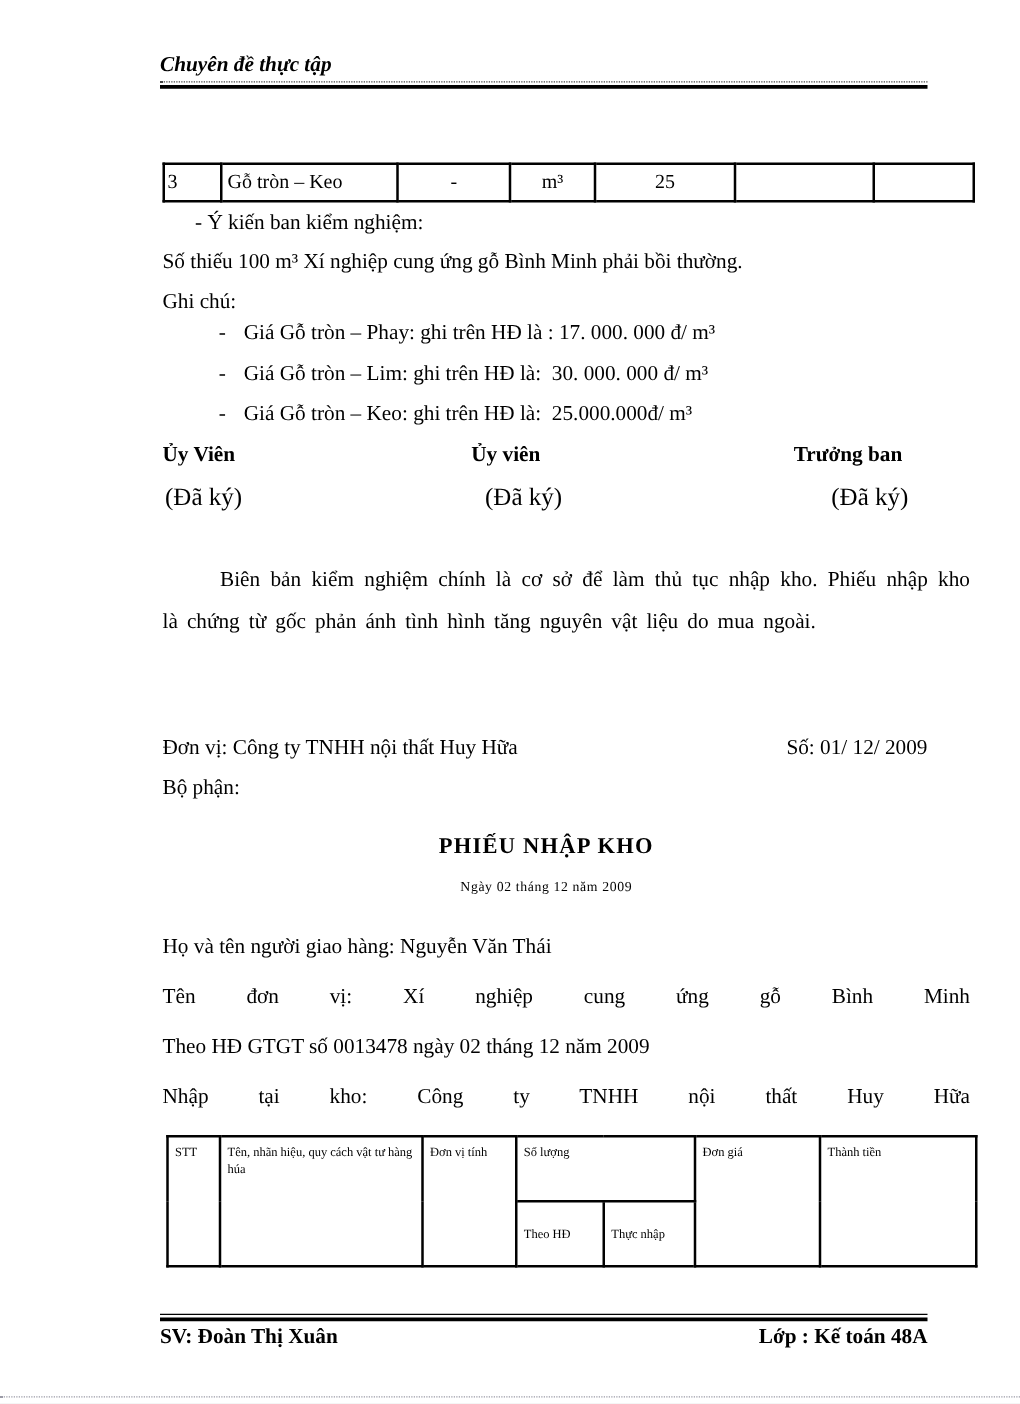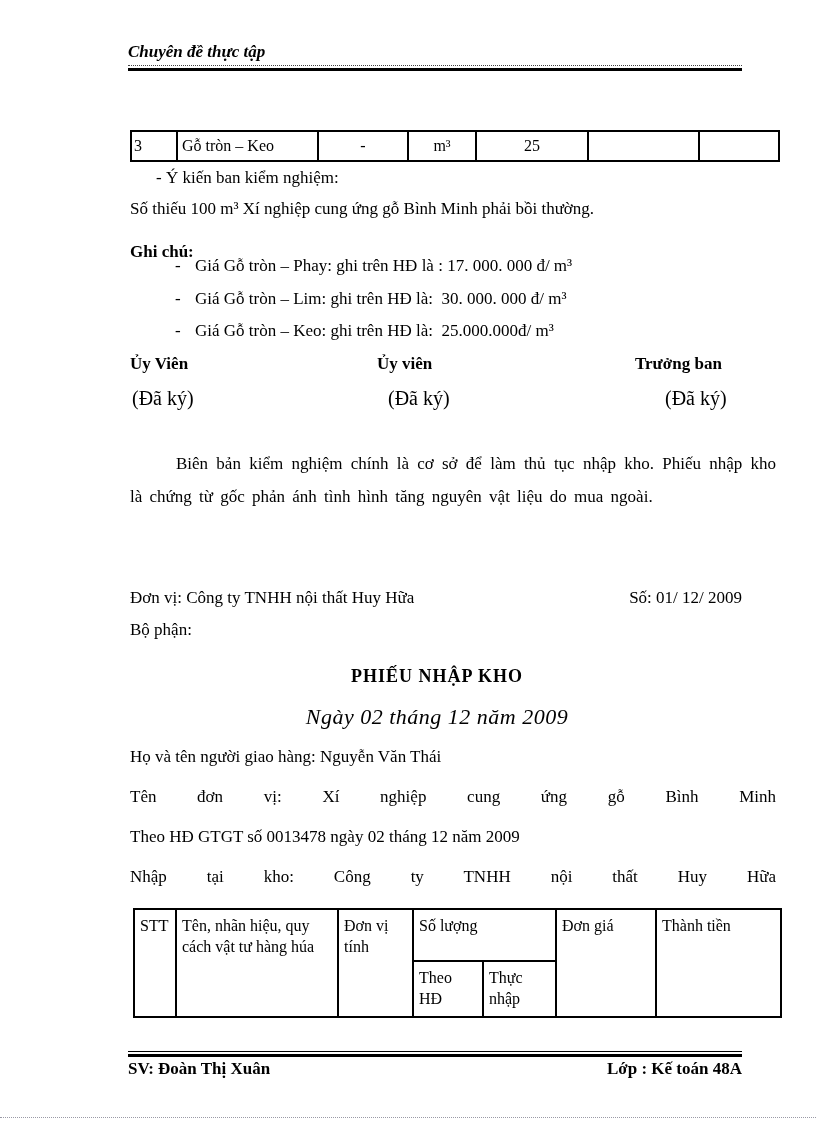--- a/index.html
+++ b/index.html
@@ -21,51 +21,51 @@
   td{border:2px solid #000; padding:2px 4px; font-size:16px; line-height:1.3; overflow:hidden;}
 
   .table-top{left:130px; top:130px;}
   .table-top td{height:24px; vertical-align:middle;}
   .cell-center{text-align:center;}
 
   
   .tline{white-space:pre-wrap;}
   .line-ykien{left:156px; top:168px;}
   .line-sothieu{left:130px; top:199px;}
-  .line-ghichu{left:130px; top:242px;font-weight:bold;}
+  .line-ghichu{left:130px; top:231px;}
 
   .notes{left:175px; top:256px; width:560px;}
   .note-row{display:flex; height:32.5px; align-items:flex-start;}
   .note-dash{width:20px; flex:0 0 20px;}
   .note-text{white-space:pre-wrap;}
 
   .sig-title{font-weight:bold; top:354px;}
   .sig-signed{font-size:20px; top:387px;}
 
   .paragraph{
     left:130px; top:448px; width:646px;
     text-align:justify; text-indent:46px; line-height:32.5px; word-spacing:3px;
   }
 
   .mau-so{left:130px; top:544px; font-weight:bold;}
   .donvi-row{left:130px; top:588px; width:612px;}
   .donvi-right{position:absolute; right:0; top:0;}
   .bophan{left:130px; top:620px;}
 
   .form-title{left:130px; top:666px; width:614px; text-align:center; font-weight:bold; font-size:18px; letter-spacing:1px;}
-  .form-date{left:130px; top:704px; width:614px; text-align:center; font-style:italic; font-size:22px; letter-spacing:0.5px;}
+  .form-date{left:130px; top:704px; width:614px; text-align:center; font-size:11px; letter-spacing:0.5px;}
 
   .line-hovaten{left:130px; top:747px;}
   .line-justify{text-align:justify; text-align-last:justify; width:646px;}
   .line-tendonvi{left:130px; top:787px;}
   .line-theohd{left:130px; top:827px;}
   .line-nhapkho{left:130px; top:867px;}
 
   .table-bottom{left:133px; top:908px;}
-  .table-bottom td{vertical-align:top; padding:6px 5px; font-size:16px;}
+  .table-bottom td{vertical-align:top; padding:6px 5px; font-size:10px;}
   .table-bottom .sub{vertical-align:middle; height:38px;}
   .table-bottom .row1 td{height:38px;}
 
   
   .footer-rule{left:128px; top:1051px; width:614px; height:2px; border-top:1px solid #000; border-bottom:3px solid #000;}
   .footer-text{left:128px; top:1059px; width:614px; display:flex; justify-content:space-between;
                font-weight:bold; font-size:17px;}
   .bottom-dotted{left:0; top:1117px; width:816px; border-top:1px dotted #9a9aa6;}
 </style>
 </head>

